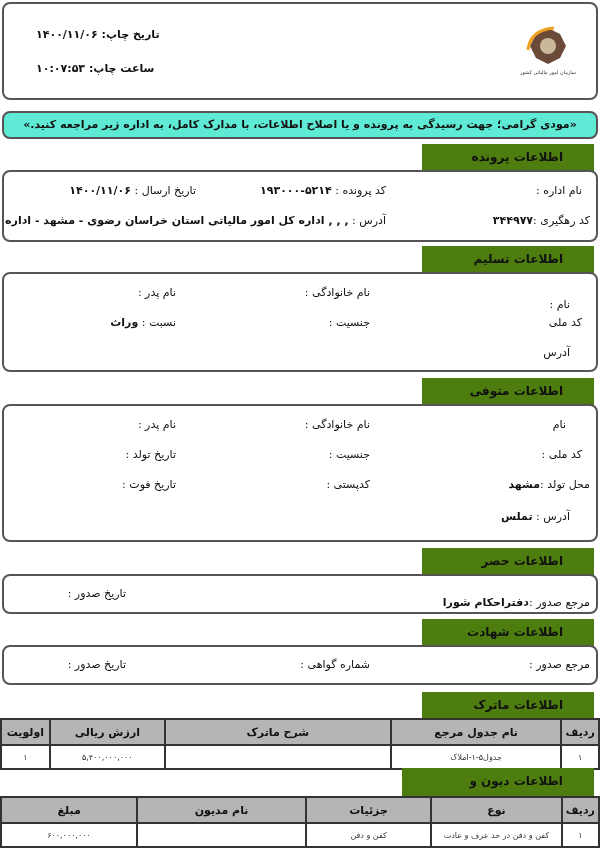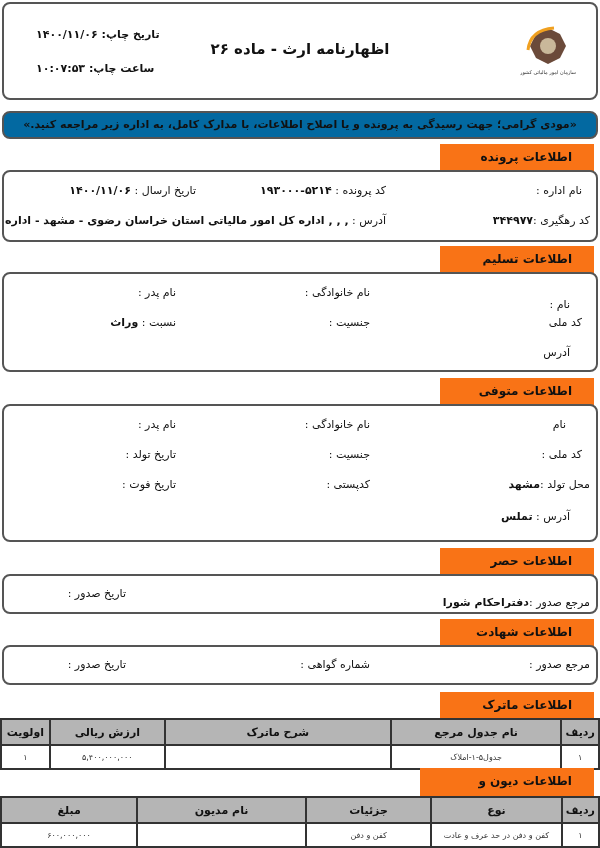--- a/index.html
+++ b/index.html
@@ -3,41 +3,40 @@
 <meta charset="utf-8">
 <style>
   html, body { margin:0; padding:0; background:#fff; }
   body { width:600px; height:848px; position:relative; overflow:hidden;
          font-family:"DejaVu Sans", sans-serif; color:#111; direction:rtl; }
   .box { position:absolute; border:2px solid #555; border-radius:8px; box-sizing:border-box; background:#fff; }
   .hdr { left:2px; top:2px; width:596px; height:98px; }
   .logo { position:absolute; right:20px; top:20px; width:56px; height:60px; }
   .title { position:absolute; left:0; right:0; top:36px; text-align:center; font-weight:bold; font-size:15px; }
   .meta { position:absolute; left:32px; font-size:11px; font-weight:bold; direction:rtl; text-align:left; width:170px; }
-  .notice { left:2px; top:111px; width:596px; height:28px; background:#0369a1; font-size:11px; font-weight:bold; text-align:center; line-height:24px; }
-  .sec { position:absolute; right:6px; background:#f97316; font-weight:bold; font-size:12px; height:32px; line-height:26px; padding:0 22px; width:110px; text-align:right; }
+  .notice { left:2px; top:111px; width:596px; height:28px; background:#5eead4; font-size:11px; font-weight:bold; text-align:center; line-height:24px; }
+  .sec { position:absolute; right:6px; background:#4d7c0f; font-weight:bold; font-size:12px; height:32px; line-height:26px; padding:0 31px; width:110px; text-align:right; }
   .row { position:absolute; font-size:11px; white-space:nowrap; }
   .b { font-weight:bold; }
   table { position:absolute; border-collapse:collapse; font-size:10px; direction:rtl; }
   th { background:#b5b5b5; border:2px solid #333; font-weight:bold; font-size:11px; height:22px; }
   td { border:2px solid #333; height:20px; text-align:center; font-size:8px; color:#333; }
 </style>
 </head>
 <body>
 
 <div class="box hdr">
   <div class="logo">
     <svg width="56" height="60" viewBox="0 0 56 60">
       <path d="M28 4 L40 10 L46 22 L40 34 L28 40 L16 34 L10 22 L16 10 Z" fill="#6b4a3a"></path>
       <circle cx="28" cy="22" r="8" fill="#c9b89a"></circle>
       <path d="M8 26 Q10 6 34 4" stroke="#f0a020" stroke-width="3" fill="none"></path>
       <text x="28" y="50" font-size="5" text-anchor="middle" fill="#333">سازمان امور مالیاتی کشور</text>
     </svg>
   </div>
-  <div class="title">اظهارنامه ارث - ماده ۲۶</div>
   <div class="meta" style="top:24px;">
     <span>تاریخ چاپ:</span> <span>۱۴۰۰/۱۱/۰۶</span>
   </div>
   <div class="meta" style="top:58px;">
     <span>ساعت چاپ:</span> <span>۱۰:۰۷:۵۳</span>
   </div>
 </div>
 
 <div class="box notice">«مودی گرامی؛ جهت رسیدگی به پرونده و یا اصلاح اطلاعات، با مدارک کامل، به اداره زیر مراجعه کنید.»</div>
 

